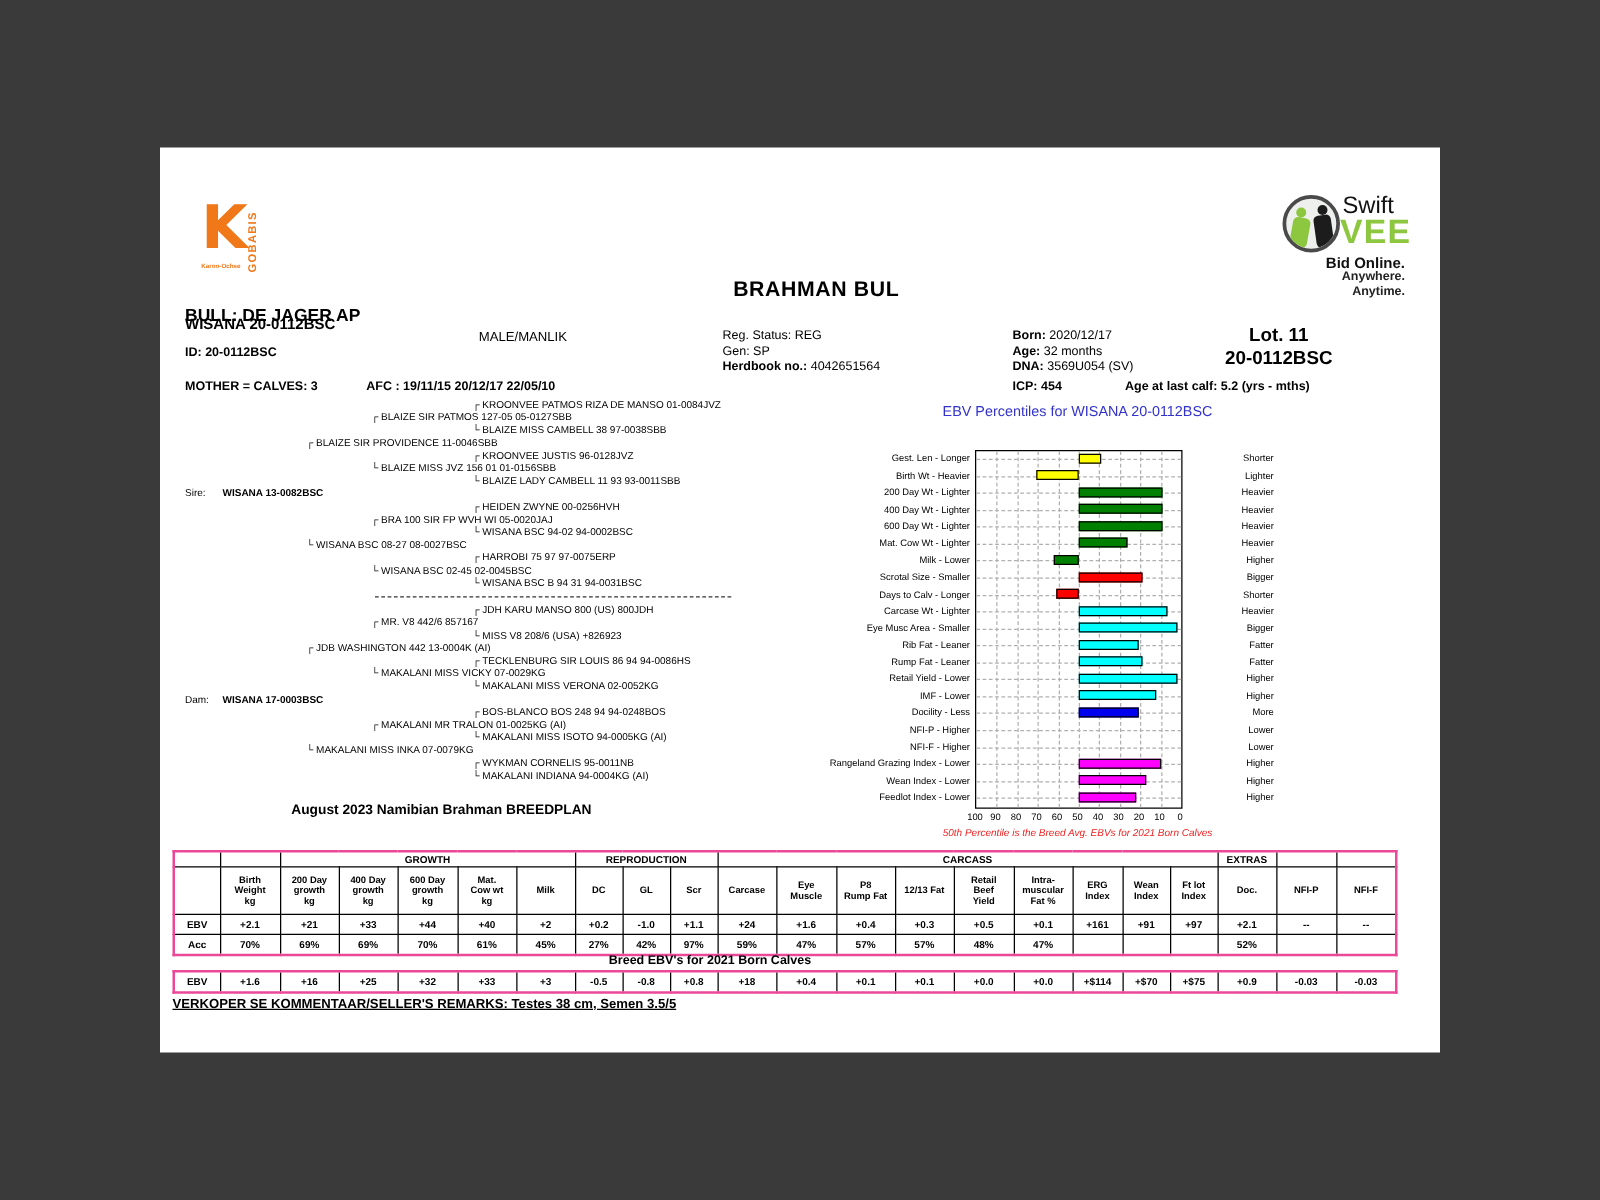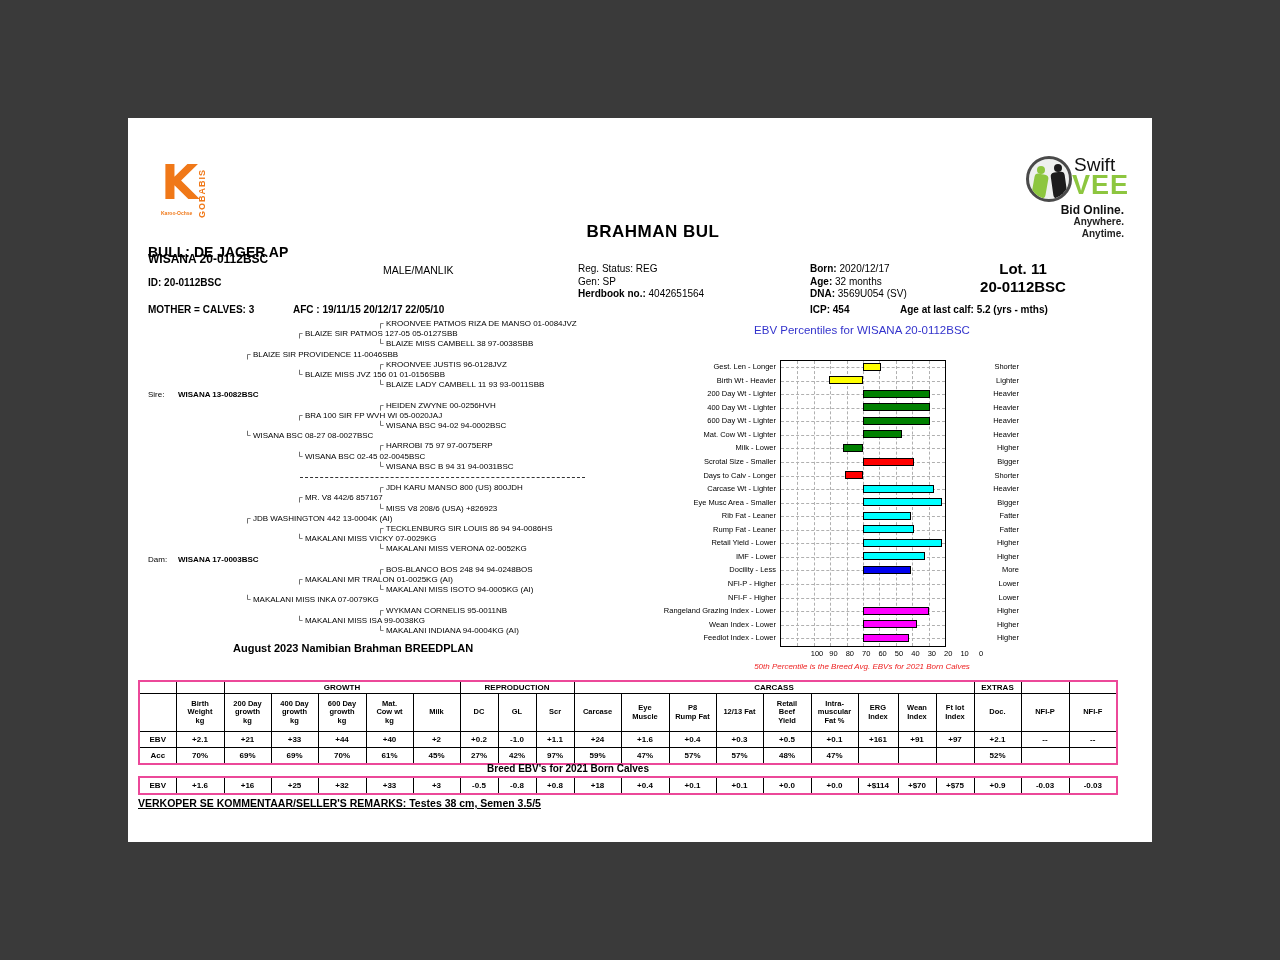--- a/index.html
+++ b/index.html
@@ -61,21 +61,21 @@
   .chart-title{left:554px;top:206px;width:360px;text-align:center;color:#3333CC;font-size:11.5px;}
   .plot{left:652px;top:242px;width:164px;height:285px;border:1px solid #000;}
   .grid-v{position:absolute;top:0;bottom:0;width:0;border-left:1px dashed #b0b0b0;}
   .crow{position:relative;height:13.571px;}
   .crow .dash{position:absolute;left:0;right:0;top:6px;border-top:1px dashed #b0b0b0;}
   .bar{position:absolute;top:1.6px;height:8px;border:1px solid #000;box-sizing:border-box;}
   .chart-left{left:470px;top:242px;width:178px;font-size:7.5px;}
   .chart-left div{height:13.571px;line-height:13.571px;text-align:right;white-space:nowrap;}
   .chart-right{left:821px;top:242px;width:70px;font-size:7.5px;}
   .chart-right div{height:13.571px;line-height:13.571px;text-align:right;}
-  .chart-axis{left:652px;top:531px;width:160px;height:10px;font-size:7.5px;margin-left:37px;}
+  .chart-axis{left:652px;top:531px;width:160px;height:10px;font-size:7.5px;}
   .chart-axis span{position:absolute;width:18px;text-align:center;}
   .chart-caption{left:554px;top:544px;width:360px;text-align:center;color:#EE2222;font-style:italic;font-size:8px;}
 
   
   table.ebv{position:absolute;left:10px;border-collapse:collapse;table-layout:fixed;border:2px solid #ec4899;}
   table.ebv td{border:1px solid #000;text-align:center;vertical-align:middle;padding:0;overflow:hidden;}
   .ebv-main{top:562px;}
   .group-row td{height:11px;font-size:8px;font-weight:bold;}
   .header-row td{height:37px;font-size:7.5px;font-weight:bold;white-space:pre-line;line-height:8.6px;}
   .val-row td{height:15px;font-size:8px;font-weight:bold;}
@@ -162,21 +162,20 @@
       <div class="ped-line lvl2">┌ JDB WASHINGTON 442 13-0004K (AI)</div>
       <div class="ped-line lvl4">┌ TECKLENBURG SIR LOUIS 86 94 94-0086HS</div>
       <div class="ped-line lvl3">└ MAKALANI MISS VICKY 07-0029KG</div>
       <div class="ped-line lvl4">└ MAKALANI MISS VERONA 02-0052KG</div>
       <div class="ped-line lvl1"><span class="ped-label">Dam:</span><span class="ped-parent">WISANA 17-0003BSC</span></div>
       <div class="ped-line lvl4">┌ BOS-BLANCO BOS 248 94 94-0248BOS</div>
       <div class="ped-line lvl3">┌ MAKALANI MR TRALON 01-0025KG (AI)</div>
       <div class="ped-line lvl4">└ MAKALANI MISS ISOTO 94-0005KG (AI)</div>
       <div class="ped-line lvl2">└ MAKALANI MISS INKA 07-0079KG</div>
       <div class="ped-line lvl4">┌ WYKMAN CORNELIS 95-0011NB</div>
-      <div class="ped-line lvl3">└ MAKALANI MISS ISA 99-0038KG</div>
       <div class="ped-line lvl4">└ MAKALANI INDIANA 94-0004KG (AI)</div>
     </div>
 
   <div class="abs breedplan">August 2023 Namibian Brahman BREEDPLAN</div>
 
   <div class="abs chart-title">EBV Percentiles for WISANA 20-0112BSC</div>
   <div class="abs chart-left">
       <div>Gest. Len - Longer</div>
       <div>Birth Wt - Heavier</div>
       <div>200 Day Wt - Lighter</div>

